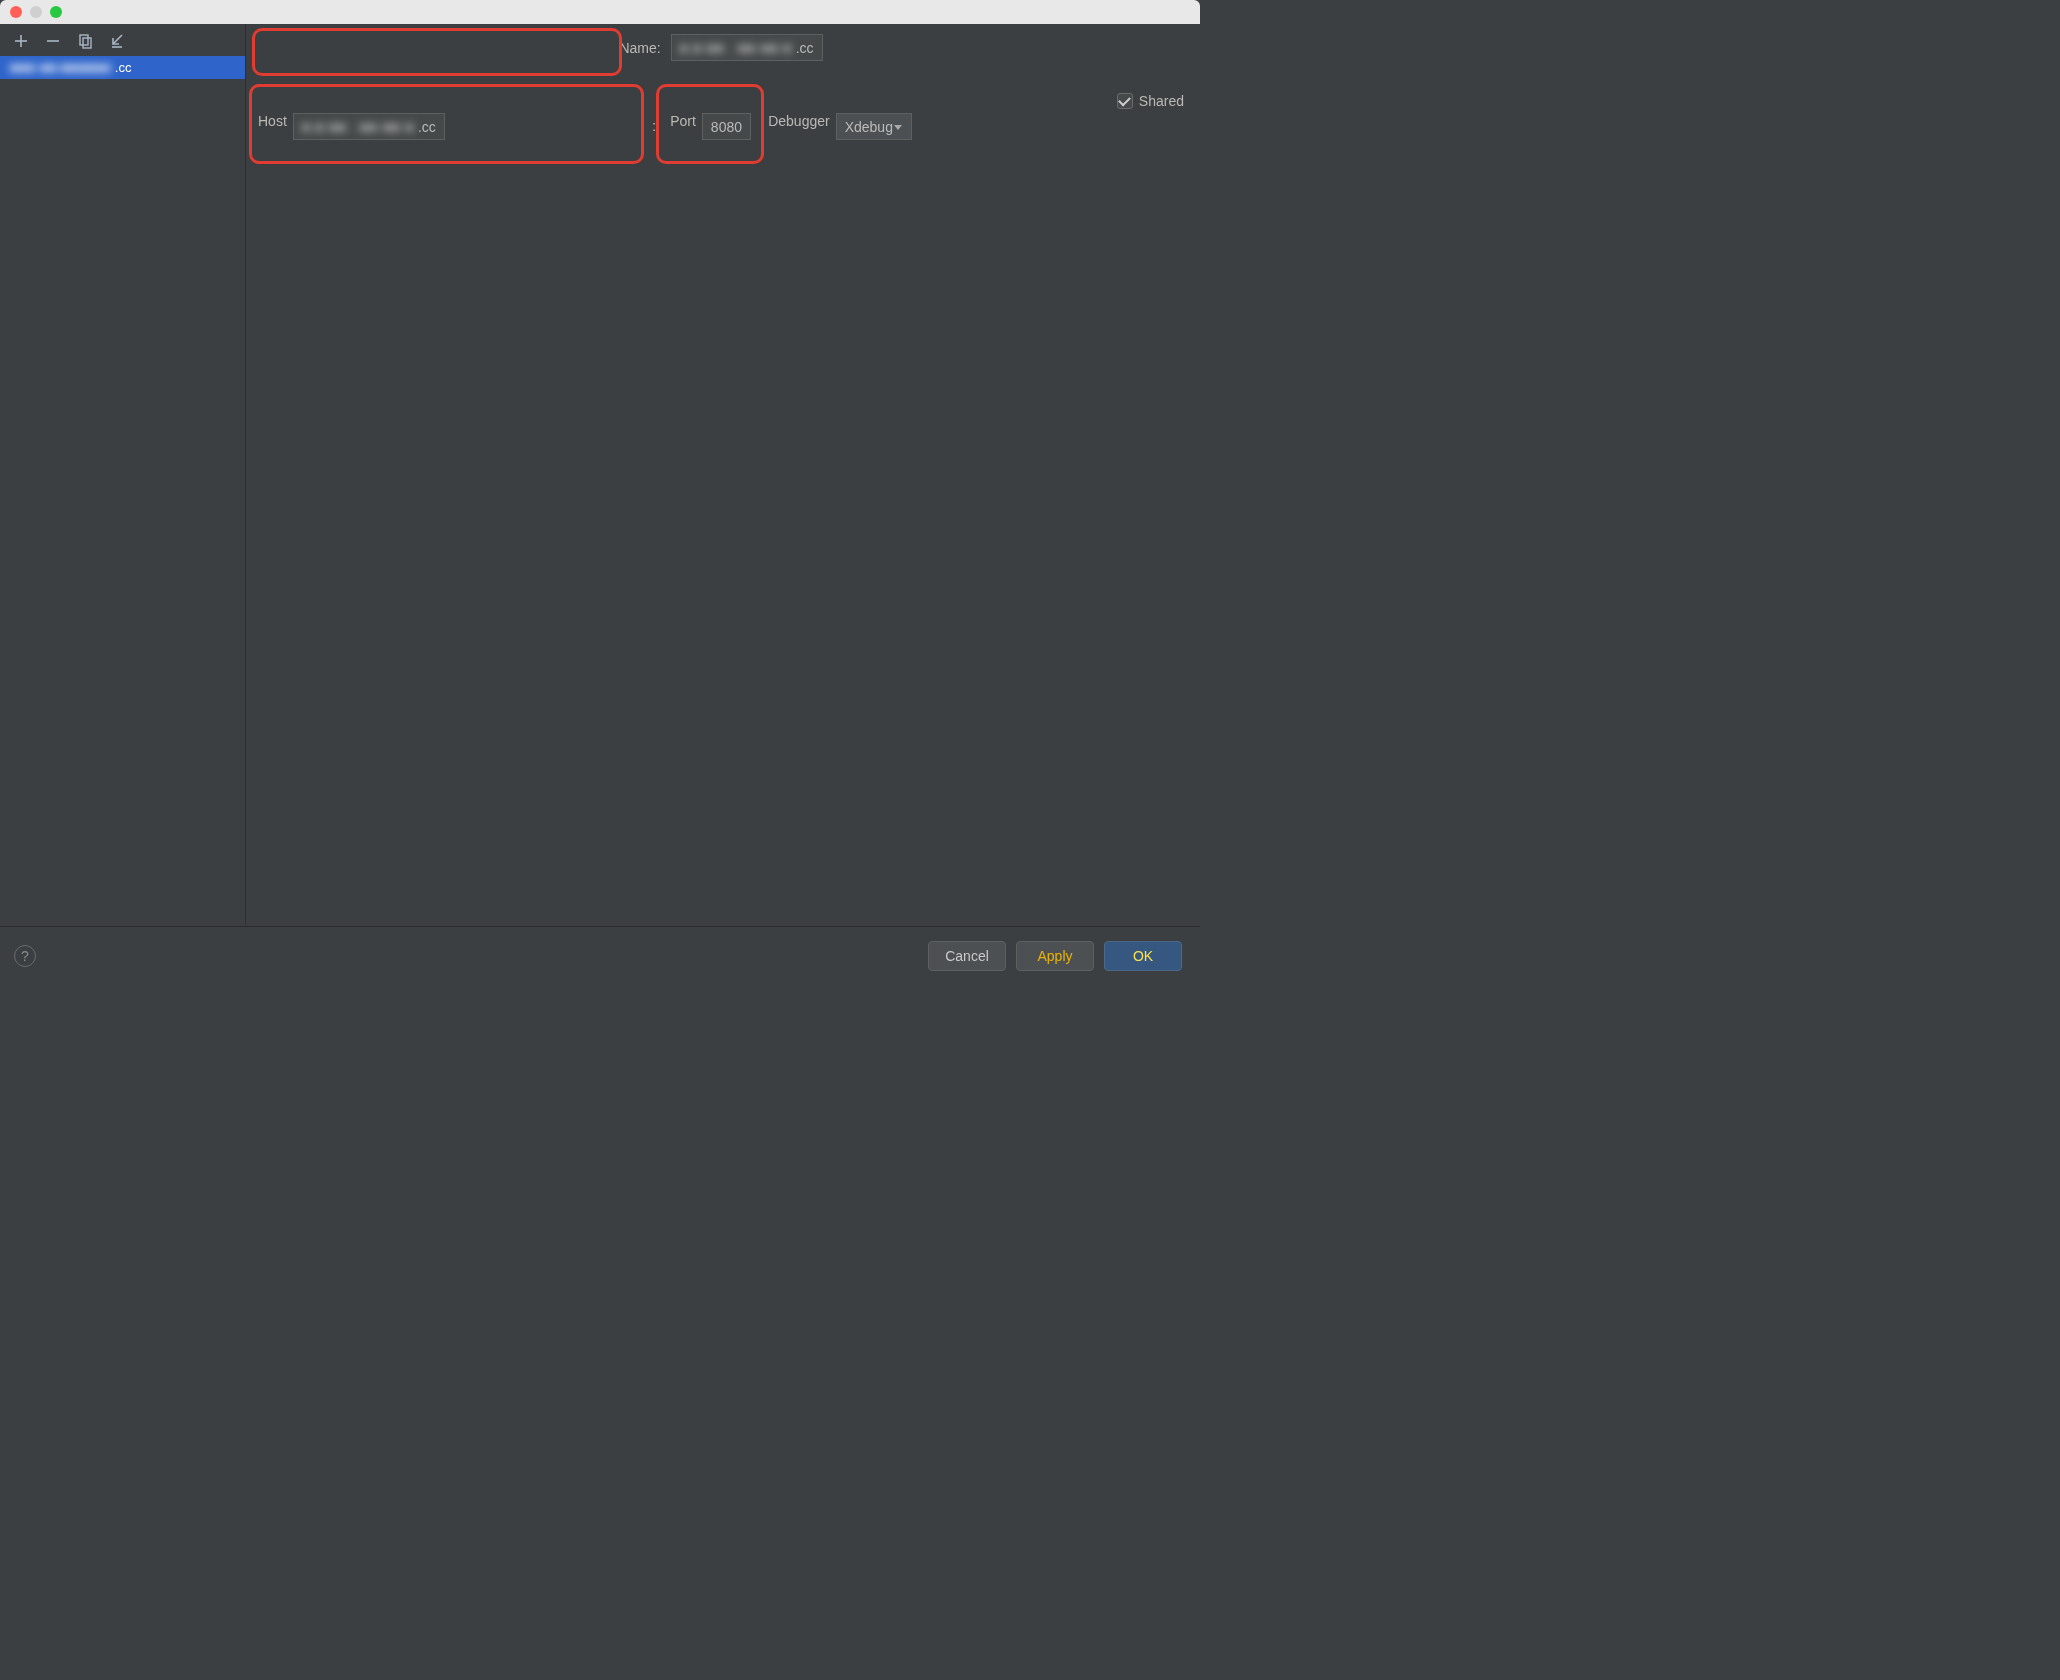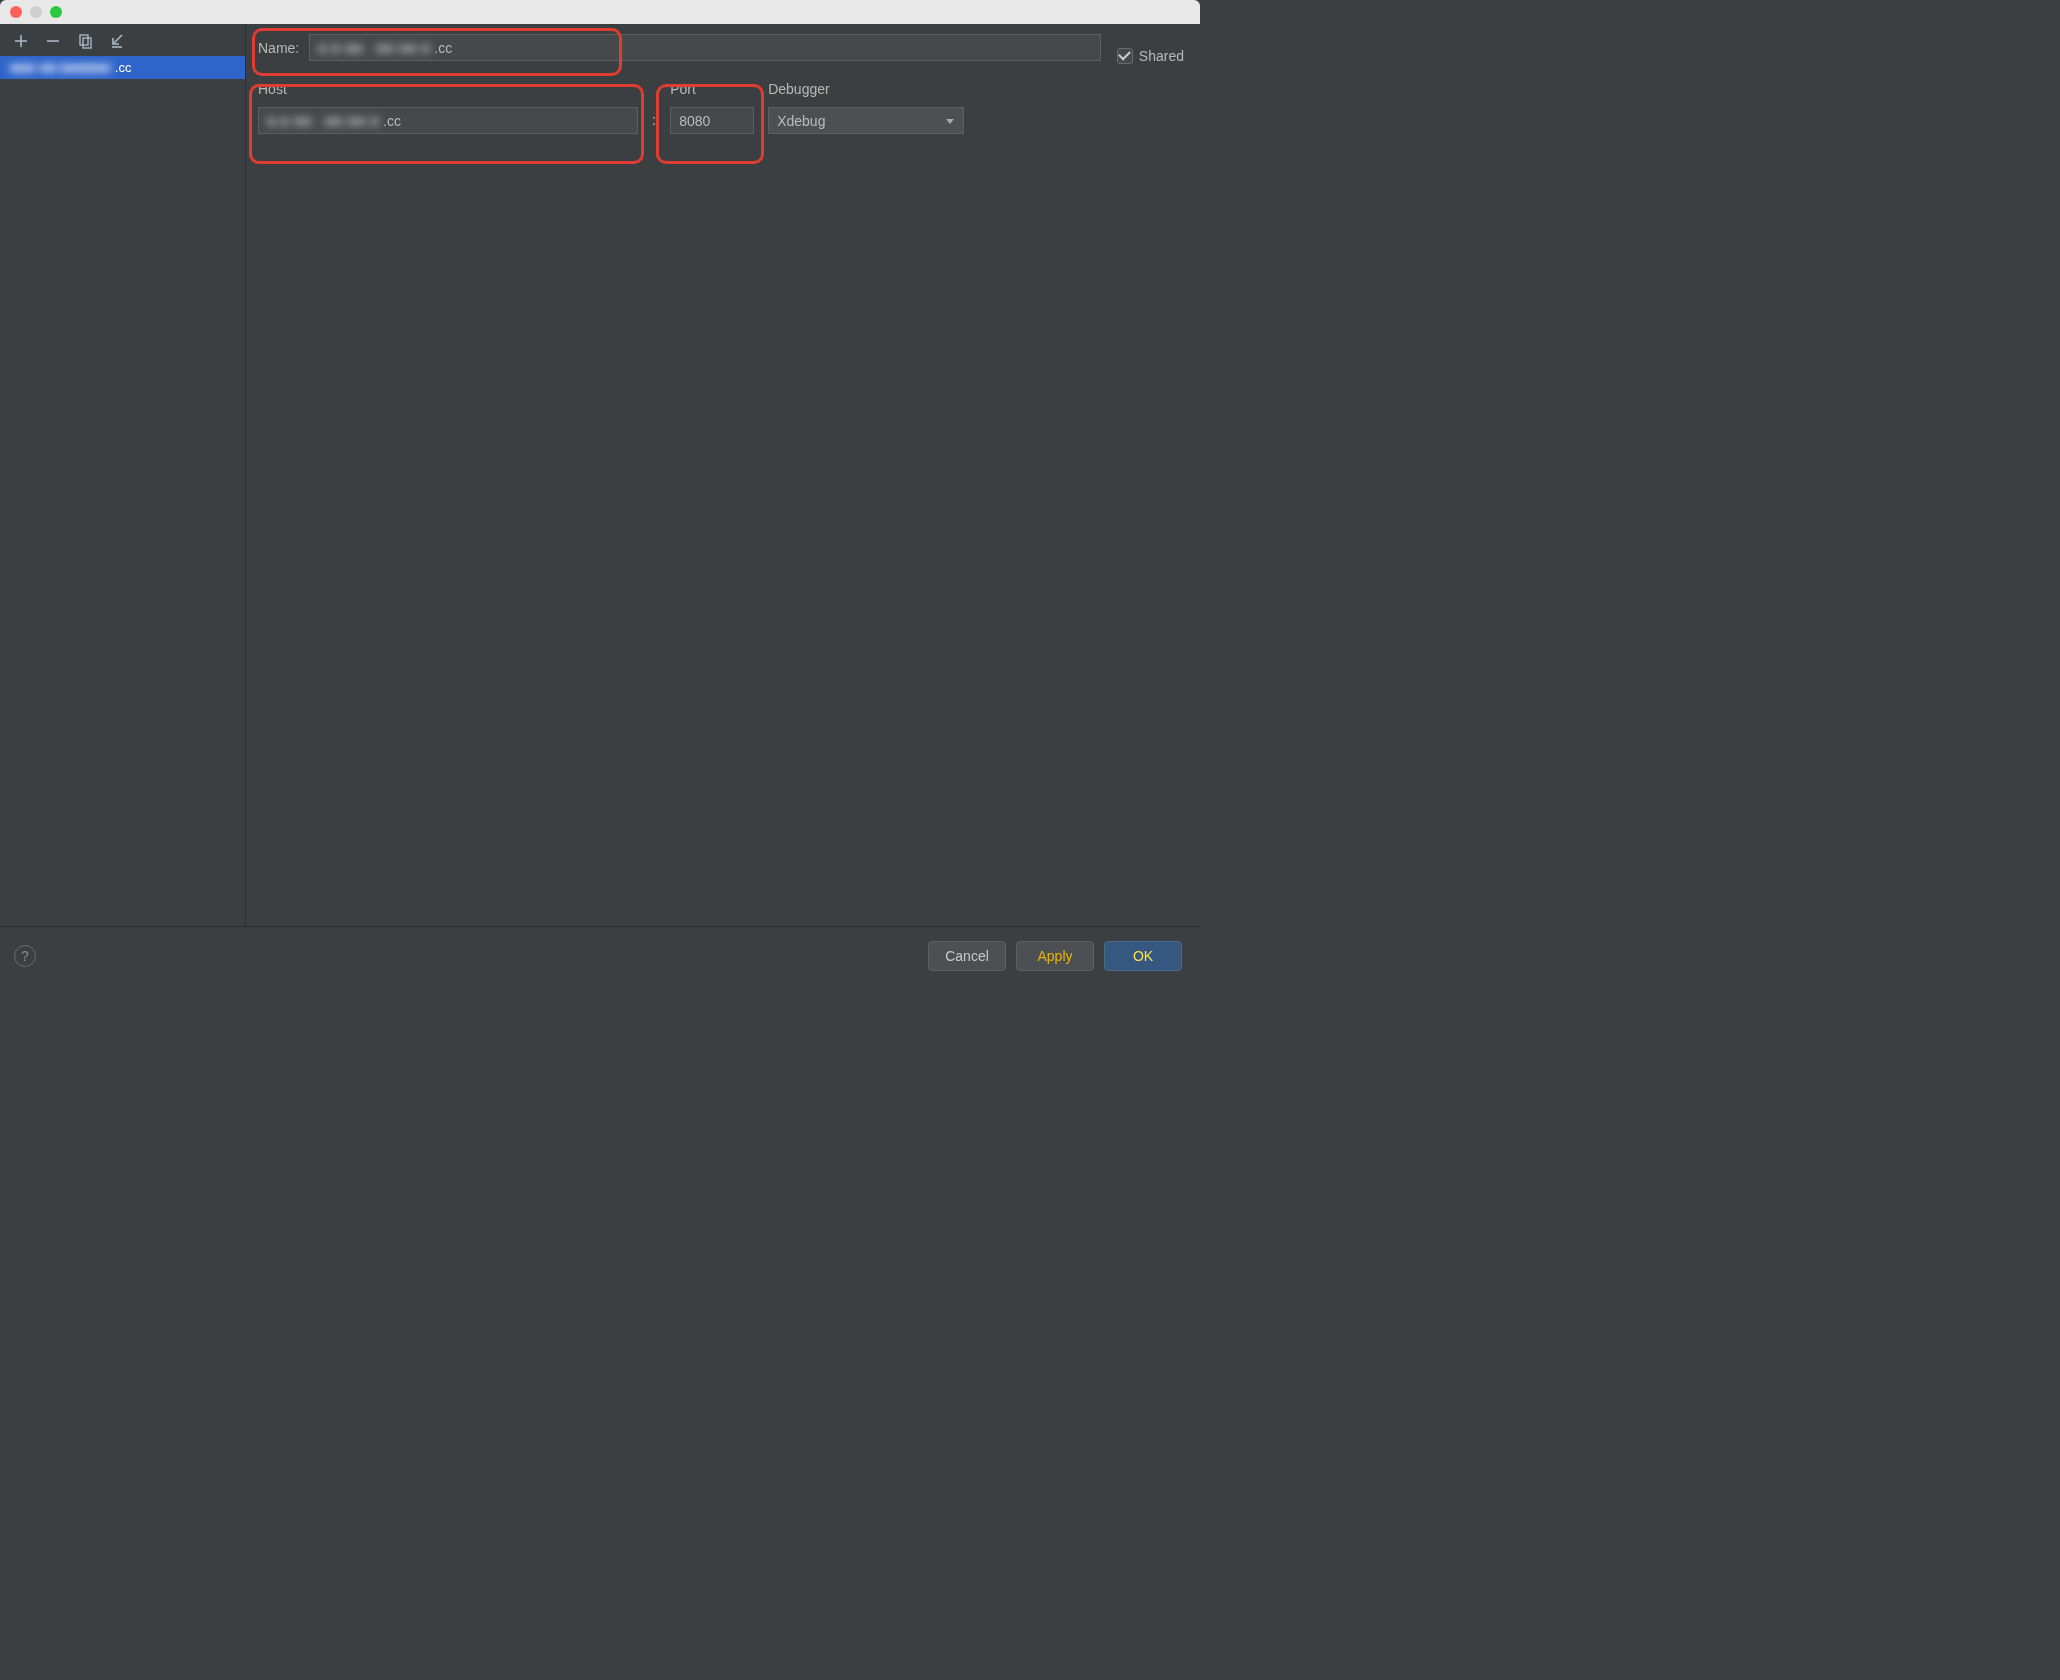--- a/index.html
+++ b/index.html
@@ -99,21 +99,21 @@
   .hl-name { top: 4px; left: 6px; width: 370px; height: 48px; }
   .hl-host { top: 60px; left: 3px; width: 395px; height: 80px; }
   .hl-port { top: 60px; left: 410px; width: 108px; height: 80px; }
   .form-grid {
     display:flex;
     gap: 14px;
     align-items:flex-end;
     margin-top: 4px;
     margin-bottom: 12px;
   }
-  .field { display:flex; flex-direction:column; gap:6px; }
+  .field { display:flex; flex-direction:row; gap:6px; }
   .field .lbl { margin-bottom: 4px; }
   .host-field { width: 380px; }
   .port-field { width: 84px; }
   .debugger-field { width: 196px; }
   .colon { color:#bbb; font-size:15px; padding-bottom:6px; }
   .select {
     background: #4c5052;
     border: 1px solid #5e6060;
     height: 27px;
     display:flex;
@@ -149,21 +149,21 @@
     font-size:14px;
   }
   .footer-btns { margin-left:auto; display:flex; gap:10px; }
   .btn {
     min-width:78px;height:30px;border-radius:4px;border:1px solid #5e6060;
     background:#4c5052;color:#c9c9c9;display:flex;align-items:center;justify-content:center;
     font-size:14px;cursor:pointer;padding:0 16px;
   }
   .btn.disabled { color:#eab308; cursor:default; }
   .btn.primary { background:#365880; border-color:#4a688a; color:#fde047; }
-  .top-wrap { display:flex; align-items:center; gap:16px; }
+  .top-wrap { display:flex; align-items:center; gap:16px;flex-direction:column; }
 </style>
 </head>
 <body>
 
 <div class="titlebar">
   <div class="traffic">
     <div class="tl red"></div>
     <div class="tl gray"></div>
     <div class="tl green"></div>
   </div>

